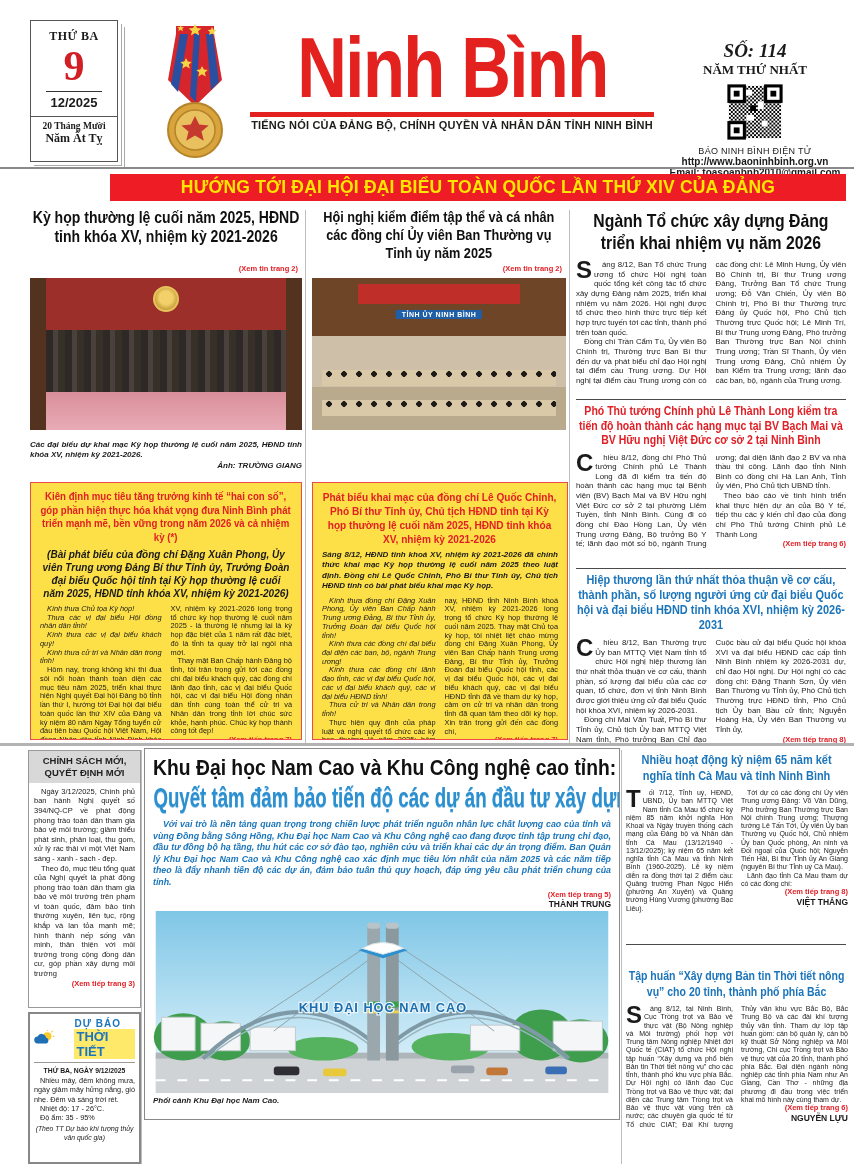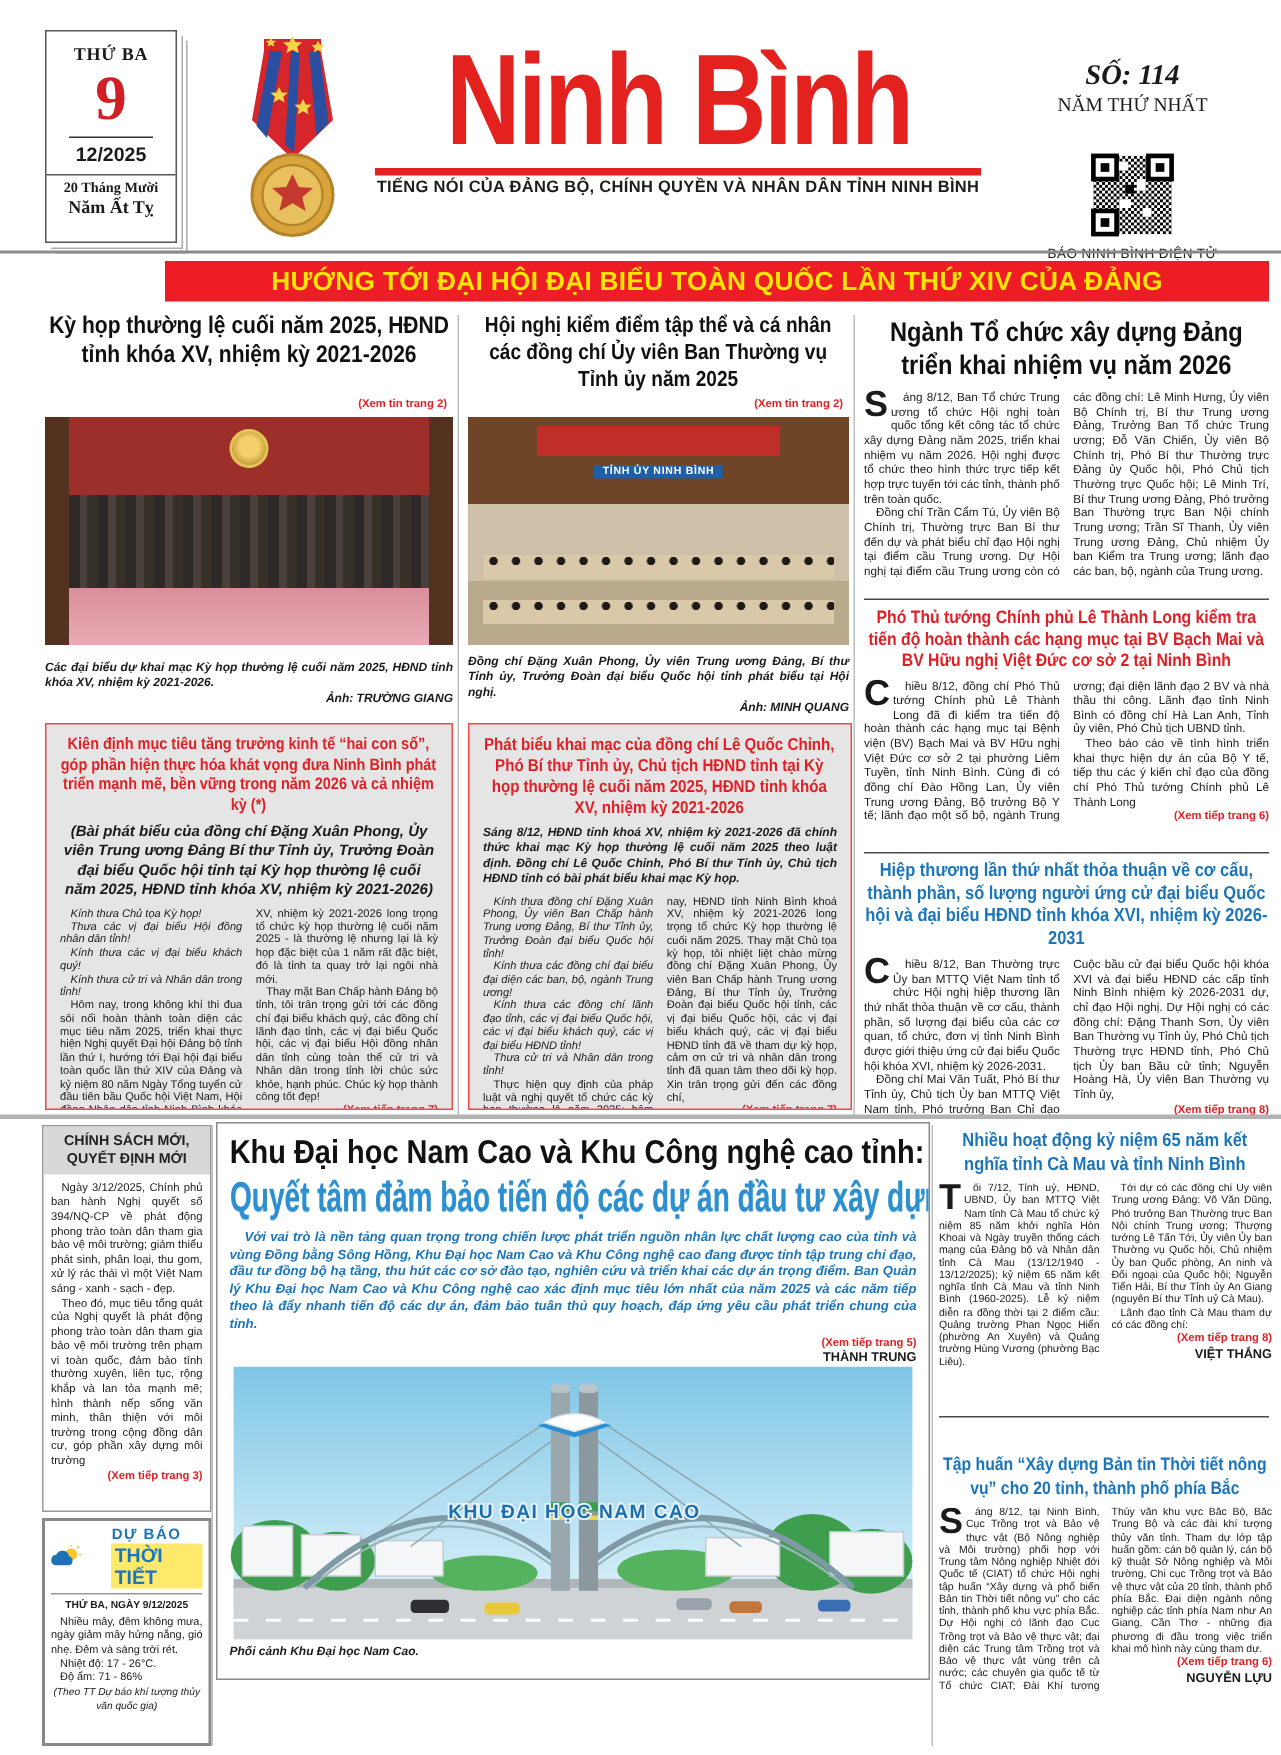--- a/index.html
+++ b/index.html
@@ -21,21 +21,21 @@
   .medal { left:156px; top:22px; width:78px; height:142px; }
 
   .masthead { left:250px; top:24px; width:404px; text-align:left; }
   .mast-title { color:#e3211e; font-weight:800; font-size:86px; line-height:86px; letter-spacing:-2px;
                 display:block; width:125%; margin-left:-12.5%; transform:scaleX(.8); transform-origin:50% 0; text-align:center; white-space:nowrap; }
   .mast-bar { margin-top:2px; height:5px; background:#e3211e; }
   .mast-sub { margin-top:6px; font-weight:800; font-size:11px; line-height:15px; letter-spacing:.2px; color:#1d1d1b; text-align:center; white-space:nowrap; }
 
   .issuebox { left:662px; top:40px; width:186px; text-align:center; }
   .issue-no { font-family:"Liberation Serif","DejaVu Serif",serif; font-weight:bold; font-size:19px;font-style:italic; }
-  .issue-year { font-family:"Liberation Serif","DejaVu Serif",serif; font-weight:normal; font-size:13px; margin-bottom:24px; }
+  .issue-year { font-family:"Liberation Serif","DejaVu Serif",serif; font-weight:bold; font-size:13px; margin-bottom:6px; }
   .qr { width:56px; height:56px; margin:0 auto; display:block; }
   .issue-e { font-size:9px; margin-top:6px; letter-spacing:.3px; }
   .issue-url { font-weight:bold; font-size:10px; }
   .issue-mail { font-weight:bold; font-size:10px; }
 
   .hrule { left:0; top:167px; width:854px; height:2px; background:#8a8a8a; }
 
   .banner { left:110px; top:174px; width:736px; height:27px; background:#ee1c25; color:#ffe600;
             font-weight:800; font-size:17.5px; text-align:center; line-height:27px; letter-spacing:.2px; white-space:nowrap; }
 
@@ -68,21 +68,21 @@
                     background:linear-gradient(180deg,#d98f9b,#e8abb5); }
 
   .photoB { left:312px; top:278px; width:254px; height:152px; background:linear-gradient(180deg,#6e4526 0 38%,#cdbfa8 38% 72%,#b9a98d 72%); overflow:hidden; }
   .photoB .redban { position:absolute; left:18%; top:6px; width:64%; height:20px; background:#bf2e28; }
   .photoB .sign { position:absolute; left:50%; transform:translateX(-50%); top:32px; background:#1e5fa8; color:#fff;
                   font-weight:bold; font-size:7px; padding:1px 6px; letter-spacing:.5px; white-space:nowrap; }
   .photoB .tables { position:absolute; left:10px; right:10px; height:16px; background:#d9c9a8;
                     background-image:radial-gradient(circle at 7px 4px,#1e1a18 2.6px,transparent 3px); background-size:15px 16px; background-repeat:repeat-x; }
 
   
-  .redbox { border:1.5px solid #f0494c; background:#e5e5e5; padding:7px 9px 6px; overflow:hidden; }
+  .redbox { border:1.5px solid #f0494c; background:#fde047; padding:7px 9px 6px; overflow:hidden; }
   .attr { font-size:10px; font-weight:bold; font-style:italic; text-align:center; line-height:1.3; margin:4px 0 5px; }
   .introB { font-size:8px; font-weight:bold; font-style:italic; text-align:justify; line-height:1.3; margin:4px 0 5px; }
   .bodybox { column-count:2; column-gap:9px; font-size:7.4px; line-height:1.18; text-align:justify; }
   .bodybox p { text-indent:7px; }
 
   
   .policy { left:28px; top:750px; width:113px; height:258px; border:1px solid #999; overflow:hidden; }
   .policy-h { background:#d8d8d8; font-weight:800; font-size:9.5px; text-align:center; padding:4px 2px; line-height:1.25; color:#222; }
   .policy-b { padding:4px 5px; font-size:7.5px; line-height:1.28; text-align:justify; }
   .policy-b p { text-indent:7px; }
@@ -212,24 +212,20 @@
   <div class="abs" style="left:312px; top:208px; width:254px; height:56px; overflow:hidden;">
     <div class="h-black cnd" style="font-size:14.5px; line-height:18px;">Hội nghị kiểm điểm tập thể và cá nhân các đồng chí Ủy viên Ban Thường vụ Tỉnh ủy năm 2025</div>
   </div>
   <div class="abs xemtin" style="left:312px; top:264px; width:250px;">(Xem tin trang 2)</div>
   <div class="abs photoB">
     <div class="redban"></div>
     <div class="sign">TỈNH ỦY NINH BÌNH</div>
     <div class="tables" style="bottom:44px;"></div>
     <div class="tables" style="bottom:14px;"></div>
   </div>
-  <div class="abs" style="left:312px; top:436px; width:254px;">
-    <div class="capt">Đồng chí Đặng Xuân Phong, Ủy viên Trung ương Đảng, Bí thư Tỉnh ủy, Trưởng Đoàn đại biểu Quốc hội tỉnh phát biểu tại Hội nghị.</div>
-    <div class="credit">Ảnh: MINH QUANG</div>
-  </div>
 
   <div class="abs vline" style="left:569px; top:210px; height:533px;"></div>
 
   <div class="abs" style="left:576px; top:210px; width:270px;">
     <div class="h-black cnd" style="font-size:18px; line-height:22px;">Ngành Tổ chức xây dựng Đảng triển khai nhiệm vụ năm 2026</div>
     <div class="body2" style="margin-top:6px; height:128px; overflow:hidden;">
       <p><span class="dc">S</span><span>áng 8/12, Ban Tổ chức Trung ương tổ chức Hội nghị toàn quốc tổng kết công tác tổ chức xây dựng Đảng năm 2025, triển khai nhiệm vụ năm 2026. Hội nghị được tổ chức theo hình thức trực tiếp kết hợp trực tuyến tới các tỉnh, thành phố trên toàn quốc.</span></p>
       <p>Đồng chí Trần Cẩm Tú, Ủy viên Bộ Chính trị, Thường trực Ban Bí thư đến dự và phát biểu chỉ đạo Hội nghị tại điểm cầu Trung ương. Dự Hội nghị tại điểm cầu Trung ương còn có các đồng chí: Lê Minh Hưng, Ủy viên Bộ Chính trị, Bí thư Trung ương Đảng, Trưởng Ban Tổ chức Trung ương; Đỗ Văn Chiến, Ủy viên Bộ Chính trị, Phó Bí thư Thường trực Đảng ủy Quốc hội, Phó Chủ tịch Thường trực Quốc hội; Lê Minh Trí, Bí thư Trung ương Đảng, Phó trưởng Ban Thường trực Ban Nội chính Trung ương; Trần Sĩ Thanh, Ủy viên Trung ương Đảng, Chủ nhiệm Ủy ban Kiểm tra Trung ương; lãnh đạo các ban, bộ, ngành của Trung ương.</p>
 
     </div>
@@ -311,21 +307,21 @@
       <div>
         <div class="wx-t1">DỰ BÁO</div>
         <div class="wx-t2">THỜI TIẾT</div>
       </div>
     </div>
     <div class="wx-date">THỨ BA, NGÀY 9/12/2025</div>
     <div class="wx-body">
         <p>Nhiều mây, đêm không mưa, ngày giảm mây hửng nắng, gió nhẹ. Đêm và sáng trời rét.</p>
       </div>
     <div class="wx-line">Nhiệt độ: 17 - 26°C.</div>
-    <div class="wx-line">Độ ẩm: 71 - 86%</div>
+    <div class="wx-line">Độ ẩm: 35 - 95%</div>
     <div class="wx-src">(Theo TT Dự báo khí tượng thủy văn quốc gia)</div>
   </div>
 
   <div class="abs vline" style="left:141px; top:750px; height:414px;"></div>
   <div class="abs vline" style="left:621px; top:750px; height:414px;"></div>
 
   <div class="abs feature">
     <div class="f-kick cnd">Khu Đại học Nam Cao và Khu Công nghệ cao tỉnh:</div>
     <span class="f-title">Quyết tâm đảm bảo tiến độ các dự án đầu tư xây dựng</span>
     <div class="f-intro">

